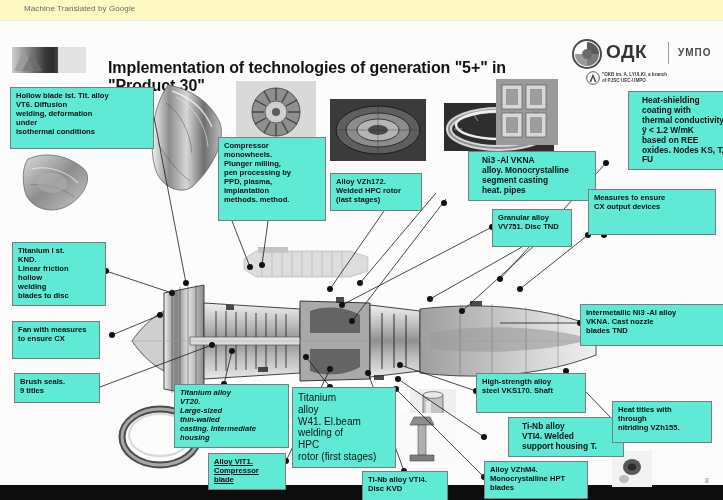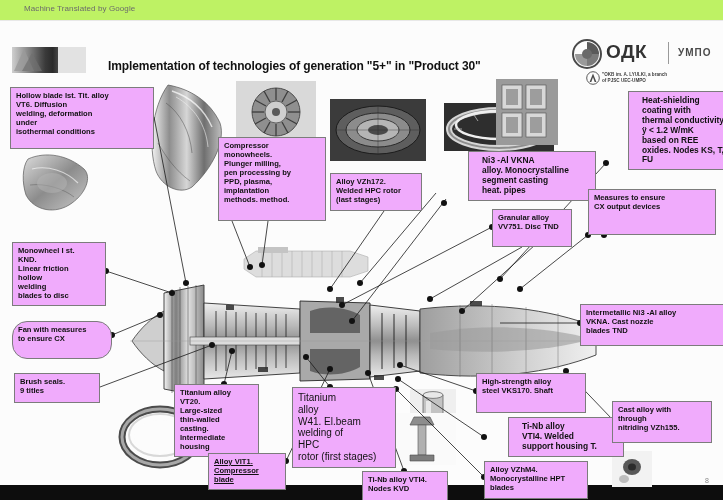--- a/index.html
+++ b/index.html
@@ -1,42 +1,42 @@
 <!DOCTYPE html>
 <html><head>
 <meta charset="utf-8">
 <style>
   html,body{margin:0;padding:0;background:#ffffff;}
   body{font-family:"Liberation Sans",sans-serif;}
   #root{position:relative;width:723px;height:500px;overflow:hidden;background:#fdfdfd;}
 
-  .mt-bar{position:absolute;left:0;top:0;width:723px;height:20px;background:#bef264;}
+  .mt-bar{position:absolute;left:0;top:0;width:723px;height:20px;background:#fef9c3;}
   .mt-text{position:absolute;left:24px;top:4px;font-size:8px;color:#6b6b6b;letter-spacing:.1px;}
 
   .slide{position:absolute;left:0;top:20px;width:723px;height:480px;background:#fcfcfc;
          border-top:1px solid #e8e8e8;}
 
   .footer-bar{position:absolute;left:0;bottom:0;width:723px;height:16px;background:#0d0d0d;}
   .page-num{position:absolute;right:14px;bottom:17px;font-size:7px;color:#888;}
 
   
-  .title{position:absolute;left:108px;top:38px;width:440px;font-size:12px;font-weight:bold;
+  .title{position:absolute;left:108px;top:38px;width:440px;font-size:16px;font-weight:bold;
          color:#111;letter-spacing:-.1px;}
 
   
   .logo{position:absolute;left:572px;top:18px;width:146px;height:48px;}
   .logo-mark{position:absolute;left:0;top:0;width:30px;height:30px;}
   .logo-odk{position:absolute;left:34px;top:2px;font-size:19px;font-weight:bold;color:#333;letter-spacing:.5px;}
   .logo-div{position:absolute;left:96px;top:3px;width:1px;height:22px;background:#9a9a9a;}
   .logo-umpo{position:absolute;left:106px;top:8px;font-size:10px;font-weight:bold;color:#4a4a4a;letter-spacing:1px;}
   .logo-sub{position:absolute;left:30px;top:33px;font-size:4.6px;color:#3d3d3d;line-height:6px;font-weight:bold;}
   .logo-a{position:absolute;left:14px;top:32px;width:14px;height:14px;}
 
   
-  .box{position:absolute;background:#f0abfc;border:1px solid #7c7c7c;box-sizing:border-box;
+  .box{position:absolute;background:#5eead4;border:1px solid #7c7c7c;box-sizing:border-box;
        color:#111;line-height:1.18;z-index:30;}
   .box .ln{display:block;}
   .b-sm{font-size:7.6px;font-weight:bold;padding:4px 5px;}
   .b-md{font-size:8.4px;font-weight:bold;padding:4px 13px;margin-left:24px;}
   .b-lg{font-size:10px;font-weight:normal;padding:4px 5px;}
 
   
   .leaders{position:absolute;left:0;top:0;width:723px;height:500px;z-index:20;pointer-events:none;}
 
   
@@ -421,49 +421,49 @@
         </div>
         <div class="box b-md" style="left: 604px; top: 70px; width: 119px; min-height: 78px;">
           <span class="ln">Heat-shielding</span>
           <span class="ln">coating with</span>
           <span class="ln">thermal conductivity</span>
           <span class="ln">ÿ &lt; 1.2 W/mK</span>
           <span class="ln">based on REE</span>
           <span class="ln">oxides. Nodes KS, T, FU</span>
         </div>
         <div class="box b-sm" style="left: 12px; top: 221px; width: 94px; min-height: 64px;">
-          <span class="ln">Monowheel I st.</span>
+          <span class="ln">Titanium I st.</span>
           <span class="ln">KND.</span>
           <span class="ln">Linear friction</span>
           <span class="ln">hollow</span>
           <span class="ln">welding</span>
           <span class="ln">blades to disc</span>
         </div>
         <div class="box b-sm" style="left: 492px; top: 188px; width: 80px; min-height: 38px;">
           <span class="ln">Granular alloy</span>
           <span class="ln">VV751. Disc TND</span>
         </div>
         <div class="box b-sm" style="left: 588px; top: 168px; width: 128px; min-height: 46px;">
           <span class="ln">Measures to ensure</span>
           <span class="ln">CX output devices</span>
         </div>
         <div class="box b-sm" style="left: 580px; top: 283px; width: 160px; min-height: 42px;">
           <span class="ln">Intermetallic Ni3 -Al alloy</span>
           <span class="ln">VKNA. Cast nozzle</span>
           <span class="ln">blades TND</span>
         </div>
-        <div class="box b-sm" style="left: 12px; top: 300px; width: 100px; min-height: 38px; border-radius: 15px;">
+        <div class="box b-sm" style="left: 12px; top: 300px; width: 88px; min-height: 38px;">
           <span class="ln">Fan with measures</span>
           <span class="ln">to ensure CX</span>
         </div>
         <div class="box b-sm" style="left: 14px; top: 352px; width: 86px; min-height: 30px;">
           <span class="ln">Brush seals.</span>
           <span class="ln">9 titles</span>
         </div>
-        <div class="box b-sm" style="left: 174px; top: 363px; width: 85px; min-height: 64px;">
+        <div class="box b-sm" style="left: 174px; top: 363px; width: 115px; min-height: 64px; font-style: italic;">
           <span class="ln">Titanium alloy</span>
           <span class="ln">VT20.</span>
           <span class="ln">Large-sized</span>
           <span class="ln">thin-walled</span>
           <span class="ln">casting. Intermediate</span>
           <span class="ln">housing</span>
         </div>
         <div class="box b-lg" style="left: 292px; top: 366px; width: 104px; min-height: 70px;">
           <span class="ln">Titanium</span>
           <span class="ln">alloy</span>
@@ -472,38 +472,38 @@
           <span class="ln">HPC</span>
           <span class="ln">rotor (first stages)</span>
         </div>
         <div class="box b-sm" style="left: 208px; top: 432px; width: 78px; min-height: 36px; text-decoration: underline;">
           <span class="ln">Alloy VIT1.</span>
           <span class="ln">Compressor</span>
           <span class="ln">blade</span>
         </div>
         <div class="box b-sm" style="left: 362px; top: 450px; width: 86px; min-height: 32px;">
           <span class="ln">Ti-Nb alloy VTI4.</span>
-          <span class="ln">Nodes KVD</span>
+          <span class="ln">Disc KVD</span>
         </div>
         <div class="box b-sm" style="left: 476px; top: 352px; width: 110px; min-height: 40px;">
           <span class="ln">High-strength alloy</span>
           <span class="ln">steel VKS170. Shaft</span>
         </div>
         <div class="box b-md" style="left: 484px; top: 396px; width: 116px; min-height: 40px;">
           <span class="ln">Ti-Nb alloy</span>
           <span class="ln">VTI4. Welded</span>
           <span class="ln">support housing T.</span>
         </div>
         <div class="box b-sm" style="left: 484px; top: 440px; width: 104px; min-height: 38px;">
           <span class="ln">Alloy VZhM4.</span>
           <span class="ln">Monocrystalline HPT</span>
           <span class="ln">blades</span>
         </div>
         <div class="box b-sm" style="left: 612px; top: 380px; width: 100px; min-height: 42px;">
-          <span class="ln">Cast alloy with</span>
+          <span class="ln">Heat titles with</span>
           <span class="ln">through</span>
           <span class="ln">nitriding VZh155.</span>
         </div>
       </div>
 
     <div class="page-num">8</div>
     <div class="footer-bar"></div>
   </div>
 </div>
 

